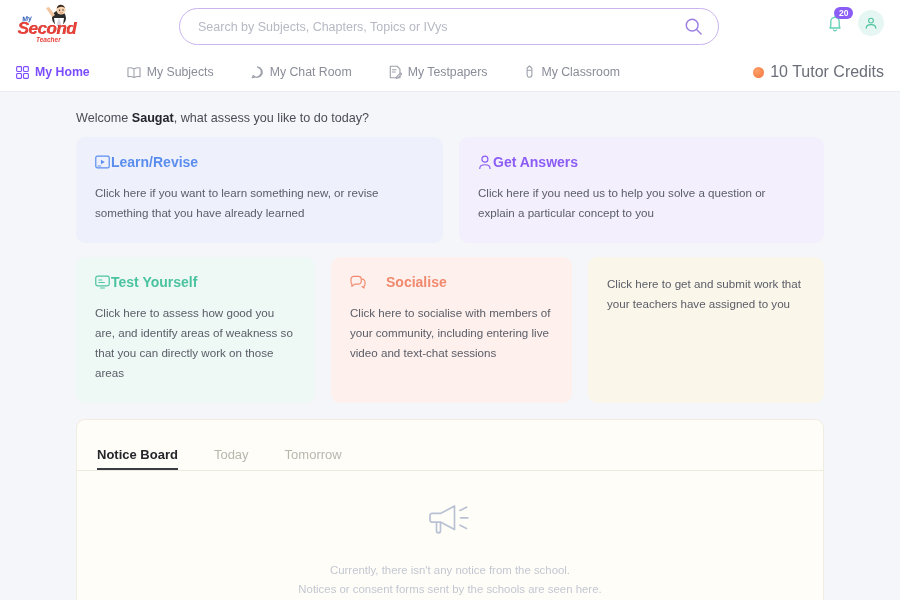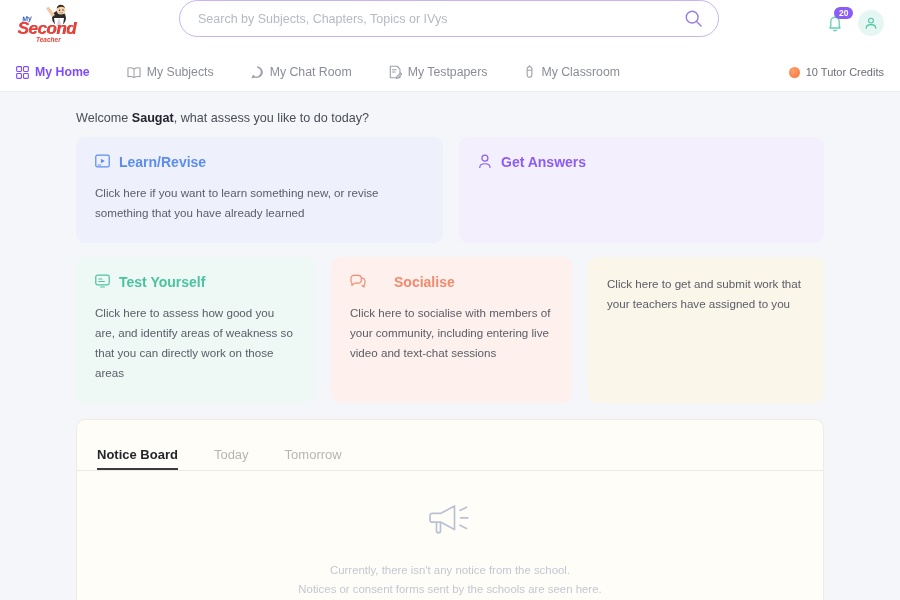--- a/index.html
+++ b/index.html
@@ -42,21 +42,21 @@
     font-size: 6.5px; font-weight: bold; color: #e8413a;
     font-style: italic;
   }
   .logo-char {
     position: absolute; left: 28px; top: -1px;
     width: 30px; height: 22px;
   }
 
   .searchwrap {
     position: absolute;
-    left: 179px; top: 0;
+    left: 179px; top: 8px;
     width: 540px; height: 37px;
   }
   .searchbox {
     width: 100%; height: 100%;
     border: 1.4px solid #c9b4f0;
     border-radius: 20px;
     background: #fff;
     padding: 0 46px 0 18px;
     font-size: 12.5px;
     color: #2b2b2b;
@@ -107,21 +107,21 @@
     white-space: nowrap;
   }
   .nav-item:nth-child(1) { margin-left: 16px; }
   .nav-item + .nav-item { margin-left: 37px; }
   .nav-item.active { color: #7c4dff; font-weight: bold; }
   .nav-item svg { flex: 0 0 auto; }
 
   .credits {
     position: absolute; right: 16px;
     display: flex; align-items: center; gap: 6px;
-    font-size: 11px; color: #6b6e78;
+    font-size: 16px; color: #6b6e78;
   }
   .coin {
     width: 11px; height: 11px; border-radius: 50%;
     background: radial-gradient(circle at 35% 35%, #ffa06a, #f4743b);
   }
 
   
   .main { padding: 0 76px; }
   .welcome {
     font-size: 12.6px; color: #4a4d57;
@@ -130,21 +130,21 @@
   .welcome b { color: #22252e; font-weight: bold; }
 
   .row { display: flex; gap: 16px; }
   .row.r1 { margin-bottom: 14px; }
 
   .card {
     border-radius: 9px;
     padding: 17px 19px 20px 19px;
   }
   .card-head {
-    display: flex; gap: 9px;
+    display: flex; align-items: center; gap: 1px;
     margin-bottom: 13px;
   }
   .card-title { font-size: 14px; font-weight: bold; }
   .card-body {
     font-size: 11.6px;
     color: #5a5d67;
     line-height: 1.72;
   }
 
   .c-learn    { background: #eef1fb; flex: 0 0 367px; }
@@ -319,20 +319,21 @@
     </div>
 
     <div class="card c-answers">
       <div class="card-head">
         <svg width="14" height="15" viewBox="0 0 15 16" fill="none">
           <circle cx="7.4" cy="4.4" r="3.2" stroke="#8b5cf6" stroke-width="1.3"></circle>
           <path d="M1.9 14.4 q0-4 5.5-4 t5.5 4" stroke="#8b5cf6" stroke-width="1.3" fill="none" stroke-linecap="round"></path>
         </svg>
         <span class="card-title">Get Answers</span>
       </div>
+      <div class="card-body">Click here if you need us to help you solve a question or explain a particular concept to you</div>
     </div>
   </div>
 
   <div class="row r2">
 
     <div class="card c-test">
       <div class="card-head">
         <svg width="15" height="14" viewBox="0 0 16 15" fill="none">
           <rect x="0.8" y="1.2" width="14.4" height="10.4" rx="2" stroke="#4cc3a0" stroke-width="1.3"></rect>
           <path d="M4 5.4 h3.4M4 8 h6" stroke="#4cc3a0" stroke-width="1.1" stroke-linecap="round"></path>

